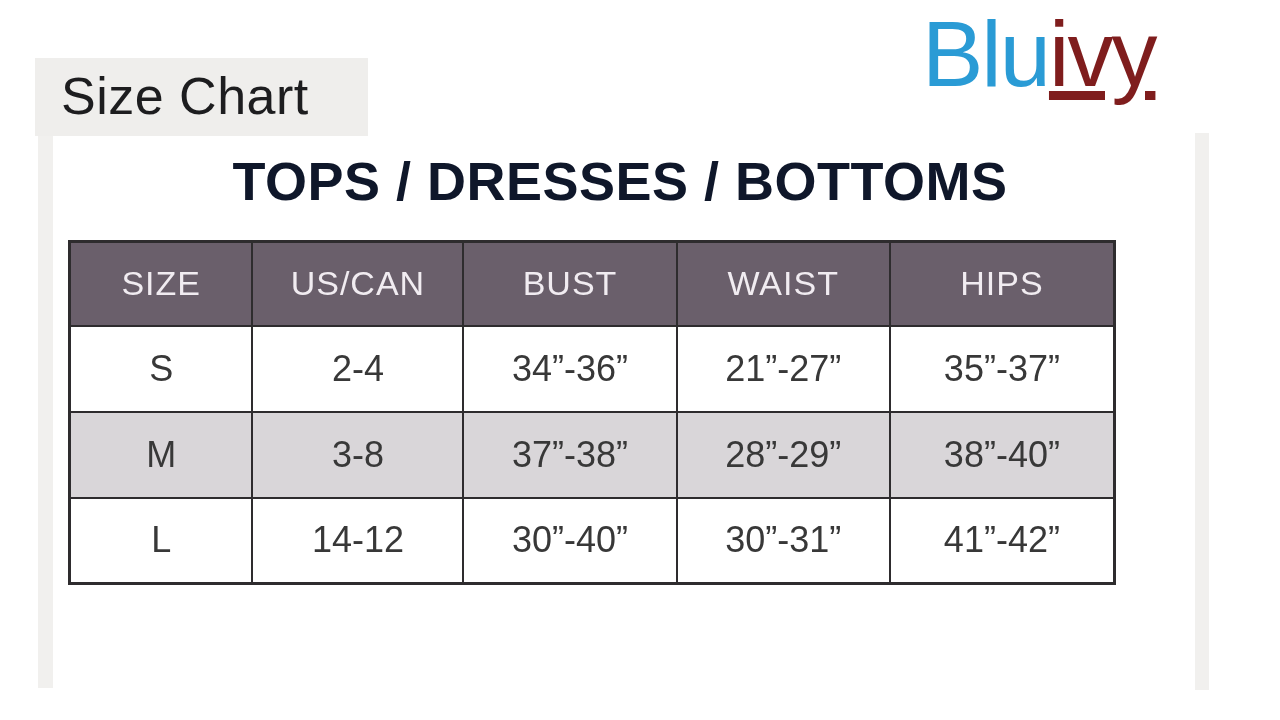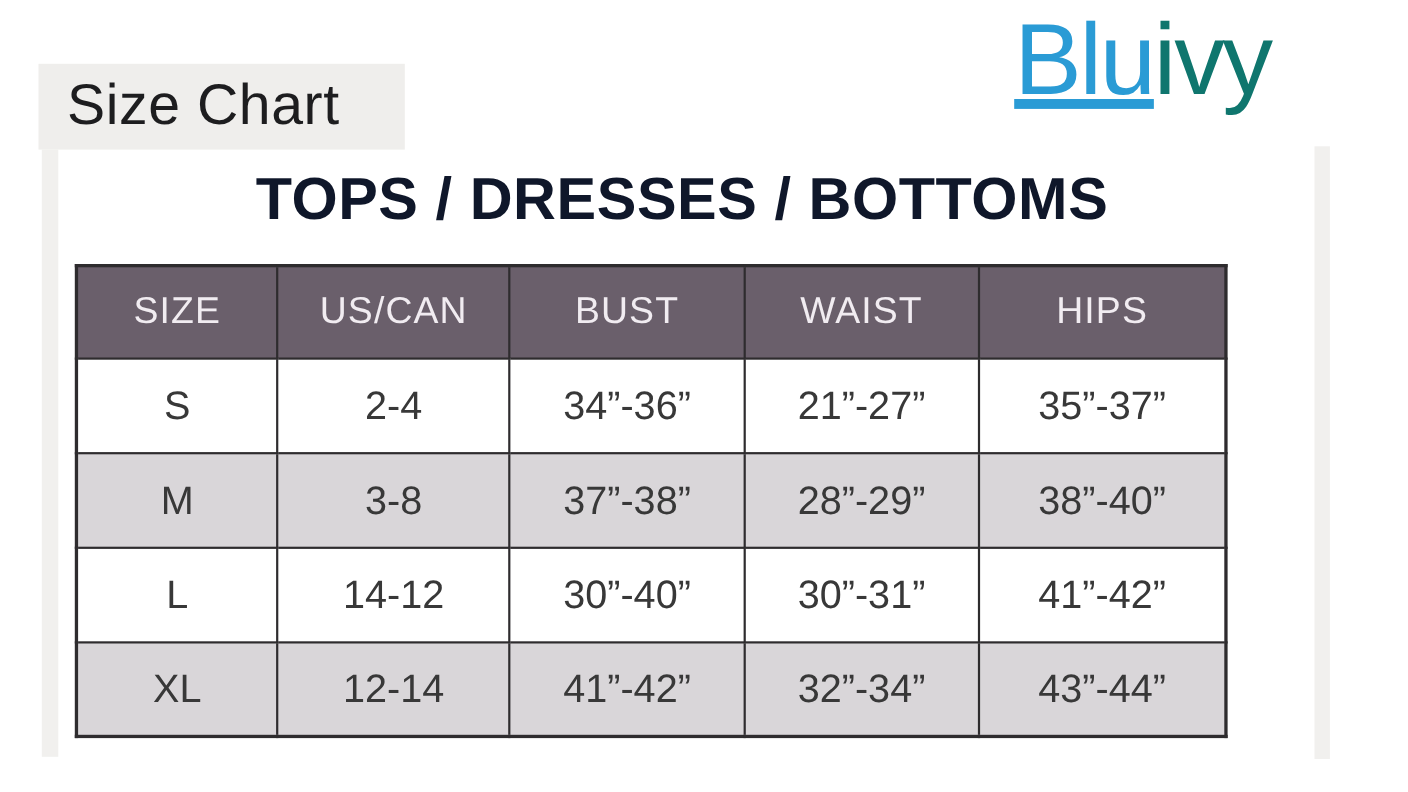--- a/index.html
+++ b/index.html
@@ -27,22 +27,22 @@
 
   
   .brand-logo {
     position: absolute;
     left: 922px; top: 2px;
     font-size: 92px;
     font-weight: 400;
     letter-spacing: -2px;
     white-space: nowrap;
   }
-  .logo-blu { color: #2a9bd5; text-decoration: underline; }
-  .logo-ivy { color: #0f766e; }
+  .logo-blu { color: #2a9bd5; }
+  .logo-ivy { color: #7f1d1d; text-decoration: underline; }
 
   
   .edge-strip {
     position: absolute;
     background: #f1f0ee;
   }
   .edge-strip.left  { left: 38px;  top: 136px; width: 15px; height: 552px; }
   .edge-strip.right { left: 1195px; top: 133px; width: 14px; height: 557px; }
 
   
@@ -141,21 +141,14 @@
         <td>28”-29”</td>
         <td>38”-40”</td>
       </tr>
       <tr>
         <td>L</td>
         <td>14-12</td>
         <td>30”-40”</td>
         <td>30”-31”</td>
         <td>41”-42”</td>
       </tr>
-      <tr class="alt">
-        <td>XL</td>
-        <td>12-14</td>
-        <td>41”-42”</td>
-        <td>32”-34”</td>
-        <td>43”-44”</td>
-      </tr>
     </tbody>
 </table>
 
 </body></html>

